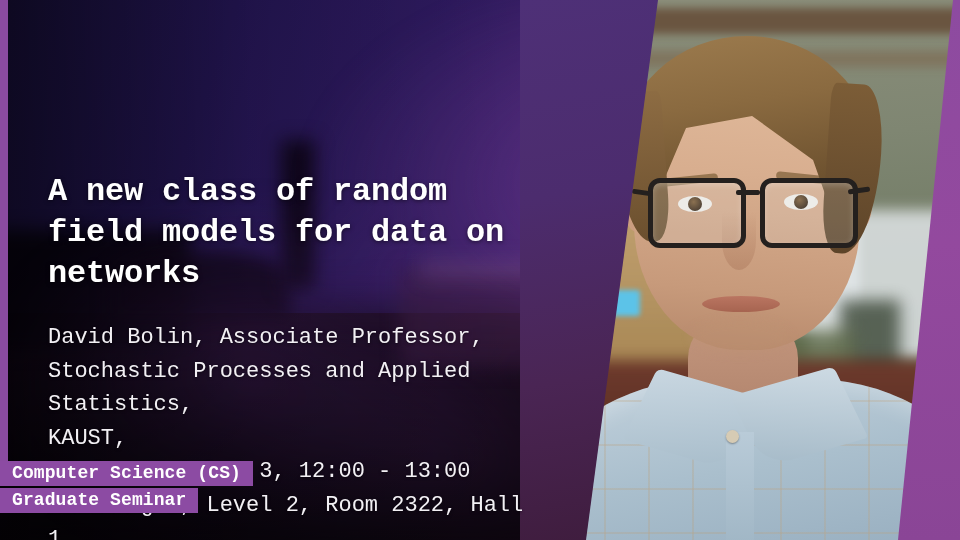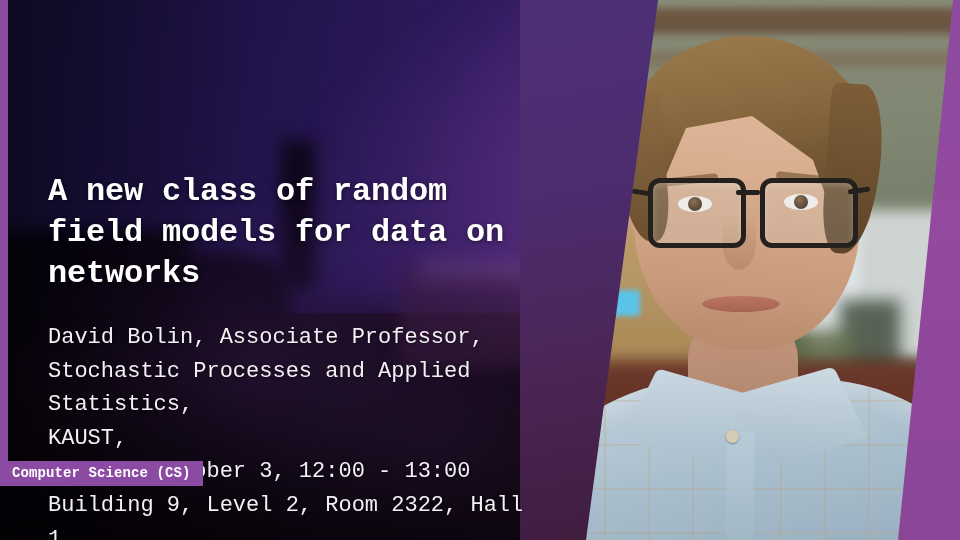--- a/index.html
+++ b/index.html
@@ -291,21 +291,21 @@
   
   .badges {
     position: absolute;
     left: 0; top: 461px;
     z-index: 8;
   }
   .badge {
     display: inline-block;
     background: #8c4ba3;
     color: #ffffff;
-    font-size: 14px;
+    font-size: 18px;
     font-weight: bold;
     padding: 5px 12px 6px 12px;
     letter-spacing: .1px;
     line-height: 14px;
   }
   .badge-row { display: block; }
   .badge-row + .badge-row { margin-top: 2px; }
 </style>
 </head>
 <body>
@@ -388,15 +388,18 @@
 Stochastic Processes and Applied Statistics,
 KAUST,
 Monday, October 3, 12:00 - 13:00
 Building 9, Level 2, Room 2322, Hall 1</p>
   </div>
 
   <div class="badges">
     <div class="badge-row">
       <span class="badge">Computer Science (CS)</span>
     </div>
+    <div class="badge-row">
+      <span class="badge">Graduate Seminar</span>
+    </div>
   </div>
 
 </div>
 
 </body></html>

